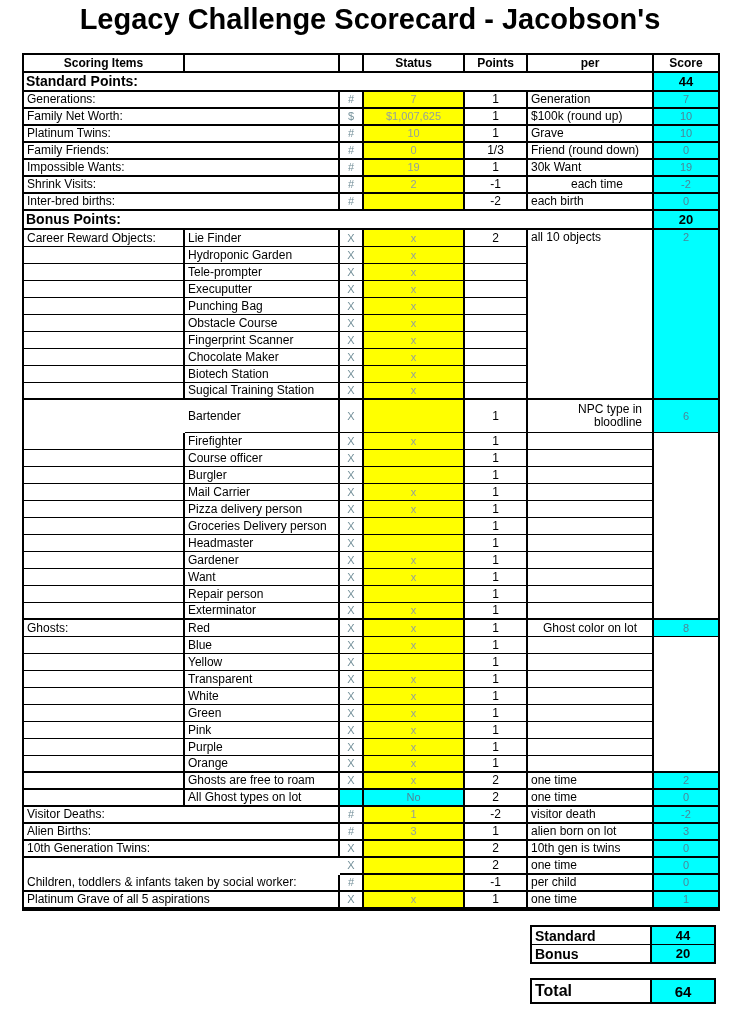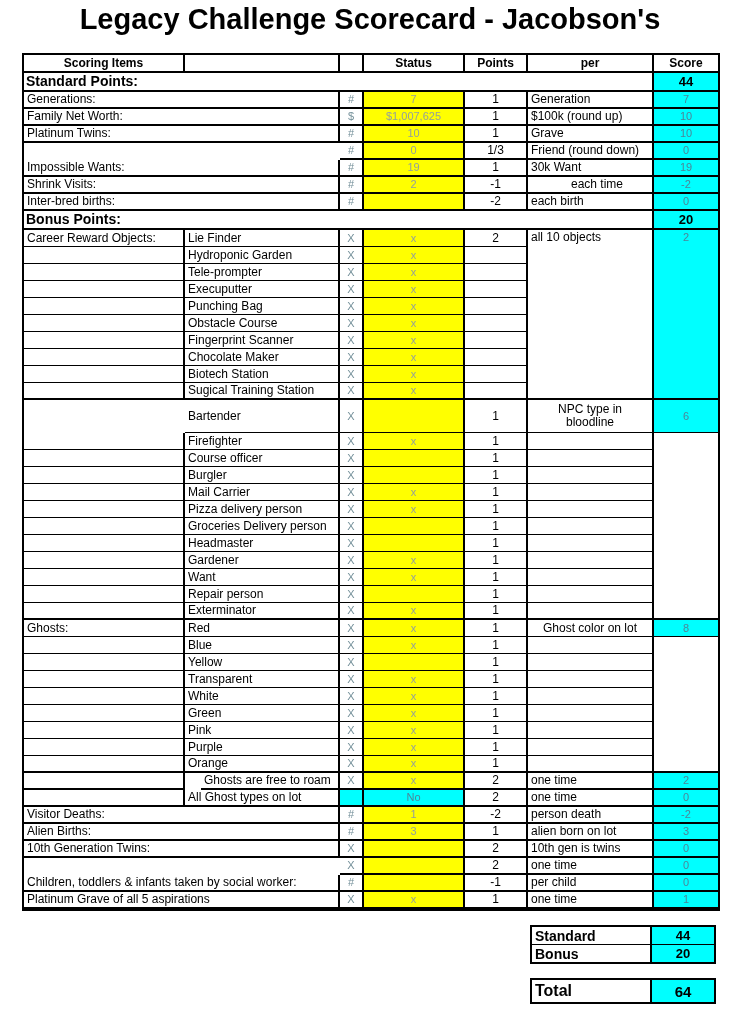--- a/index.html
+++ b/index.html
@@ -19,21 +19,21 @@
   .ctr{justify-content:center;}
   .yel{background:#FFFF00;}
   .cyn{background:#00FFFF;}
   .v-y{color:#93a09b;font-size:11px;}
   .v-c{color:#4c8699;font-size:11px;}
   .sym{color:#74909a;font-size:11px;justify-content:center;}
   .hdr{font-weight:bold;justify-content:center;}
   .sec{font-size:14px;font-weight:bold;padding-left:2px;}
   .sscore{font-size:13px;font-weight:bold;color:#000;}
   .top{align-items:flex-start;padding-top:1px;}
-  .wrap{white-space:normal;text-align:center;justify-content:center;
+  .wrap{white-space:normal;text-align:right;justify-content:center;
         padding:0 10px;line-height:13px;}
   .sumbox{position:absolute;left:530px;top:925px;width:186px;box-sizing:border-box;
           border:2px solid #000;background:#fff;}
   .sumrow{display:flex;height:17px;}
   .sumrow + .sumrow{border-top:1px solid #000;}
   .sumlab{flex:1;font-weight:bold;font-size:14px;padding-left:3px;
           display:flex;align-items:center;}
   .sumval{width:62px;border-left:2px solid #000;background:#00FFFF;font-weight:bold;
           font-size:13px;display:flex;align-items:center;justify-content:center;}
   .totbox{position:absolute;left:530px;top:978px;width:186px;height:26px;
@@ -69,20 +69,21 @@
     <div class="cell ctr bb2 yel v-y" style="grid-area: 4 / 4;">$1,007,625</div>
     <div class="cell ctr bb2" style="grid-area: 4 / 5;">1</div>
     <div class="cell lab bb2" style="grid-area: 4 / 6;">$100k (round up)</div>
     <div class="cell cyn ctr v-c bb2 nor" style="grid-area: 4 / 7;">10</div>
     <div class="cell lab bb2" style="grid-area: 5 / 1 / auto / span 2;">Platinum Twins:</div>
     <div class="cell sym bb2" style="grid-area: 5 / 3;">#</div>
     <div class="cell ctr bb2 yel v-y" style="grid-area: 5 / 4;">10</div>
     <div class="cell ctr bb2" style="grid-area: 5 / 5;">1</div>
     <div class="cell lab bb2" style="grid-area: 5 / 6;">Grave</div>
     <div class="cell cyn ctr v-c bb2 nor" style="grid-area: 5 / 7;">10</div>
+    <div class="cell lab bb2" style="grid-area: 6 / 1 / auto / span 2;">Family Friends:</div>
     <div class="cell sym bb2" style="grid-area: 6 / 3;">#</div>
     <div class="cell ctr bb2 yel v-y" style="grid-area: 6 / 4;">0</div>
     <div class="cell ctr bb2" style="grid-area: 6 / 5;">1/3</div>
     <div class="cell lab bb2" style="grid-area: 6 / 6;">Friend (round down)</div>
     <div class="cell cyn ctr v-c bb2 nor" style="grid-area: 6 / 7;">0</div>
     <div class="cell lab bb2" style="grid-area: 7 / 1 / auto / span 2;">Impossible Wants:</div>
     <div class="cell sym bb2" style="grid-area: 7 / 3;">#</div>
     <div class="cell ctr bb2 yel v-y" style="grid-area: 7 / 4;">19</div>
     <div class="cell ctr bb2" style="grid-area: 7 / 5;">1</div>
     <div class="cell lab bb2" style="grid-area: 7 / 6;">30k Want</div>
@@ -276,38 +277,38 @@
     <div class="cell ctr" style="grid-area: 40 / 5;">1</div>
     <div class="cell lab" style="grid-area: 40 / 6;"></div>
     <div class="cell  bb2" style="grid-area: 41 / 1;"></div>
     <div class="cell lab bb2" style="grid-area: 41 / 2;">Orange</div>
     <div class="cell sym bb2" style="grid-area: 41 / 3;">X</div>
     <div class="cell yel v-y ctr bb2" style="grid-area: 41 / 4;">x</div>
     <div class="cell ctr bb2" style="grid-area: 41 / 5;">1</div>
     <div class="cell lab bb2" style="grid-area: 41 / 6;"></div>
     <div class="cell bb2 nor" style="grid-area: 34 / 7 / span 8;"></div>
     <div class="cell bb2" style="grid-area: 42 / 1;"></div>
-    <div class="cell lab bb2" style="grid-area: 42 / 2; margin-left: 16px;">Ghosts are free to roam</div>
+    <div class="cell lab bb2" style="grid-area: 42 / 2;">Ghosts are free to roam</div>
     <div class="cell sym bb2" style="grid-area: 42 / 3;">X</div>
     <div class="cell ctr bb2 yel v-y" style="grid-area: 42 / 4;">x</div>
     <div class="cell ctr bb2" style="grid-area: 42 / 5;">2</div>
     <div class="cell lab bb2" style="grid-area: 42 / 6;">one time</div>
     <div class="cell cyn ctr v-c bb2 nor" style="grid-area: 42 / 7;">2</div>
     <div class="cell bb2" style="grid-area: 43 / 1;"></div>
     <div class="cell lab bb2" style="grid-area: 43 / 2;">All Ghost types on lot</div>
     <div class="cell sym bb2 cyn" style="grid-area: 43 / 3;"></div>
     <div class="cell ctr bb2 cyn v-c" style="grid-area: 43 / 4;">No</div>
     <div class="cell ctr bb2" style="grid-area: 43 / 5;">2</div>
     <div class="cell lab bb2" style="grid-area: 43 / 6;">one time</div>
     <div class="cell cyn ctr v-c bb2 nor" style="grid-area: 43 / 7;">0</div>
     <div class="cell lab bb2" style="grid-area: 44 / 1 / auto / span 2;">Visitor Deaths:</div>
     <div class="cell sym bb2" style="grid-area: 44 / 3;">#</div>
     <div class="cell ctr bb2 yel v-y" style="grid-area: 44 / 4;">1</div>
     <div class="cell ctr bb2" style="grid-area: 44 / 5;">-2</div>
-    <div class="cell lab bb2" style="grid-area: 44 / 6;">person death</div>
+    <div class="cell lab bb2" style="grid-area: 44 / 6;">visitor death</div>
     <div class="cell cyn ctr v-c bb2 nor" style="grid-area: 44 / 7;">-2</div>
     <div class="cell lab bb2" style="grid-area: 45 / 1 / auto / span 2;">Alien Births:</div>
     <div class="cell sym bb2" style="grid-area: 45 / 3;">#</div>
     <div class="cell ctr bb2 yel v-y" style="grid-area: 45 / 4;">3</div>
     <div class="cell ctr bb2" style="grid-area: 45 / 5;">1</div>
     <div class="cell lab bb2" style="grid-area: 45 / 6;">alien born on lot</div>
     <div class="cell cyn ctr v-c bb2 nor" style="grid-area: 45 / 7;">3</div>
     <div class="cell lab bb2" style="grid-area: 46 / 1 / auto / span 2;">10th Generation Twins:</div>
     <div class="cell sym bb2" style="grid-area: 46 / 3;">X</div>
     <div class="cell ctr bb2 yel v-y" style="grid-area: 46 / 4;"></div>

